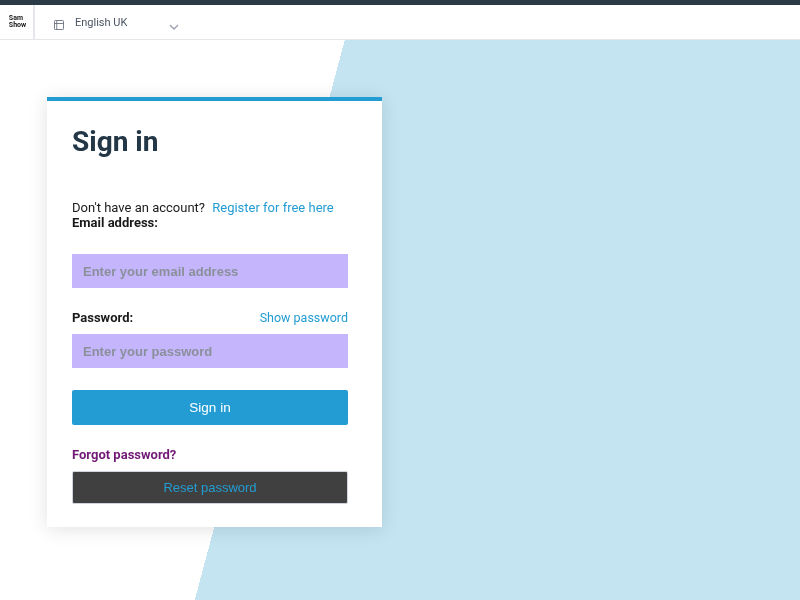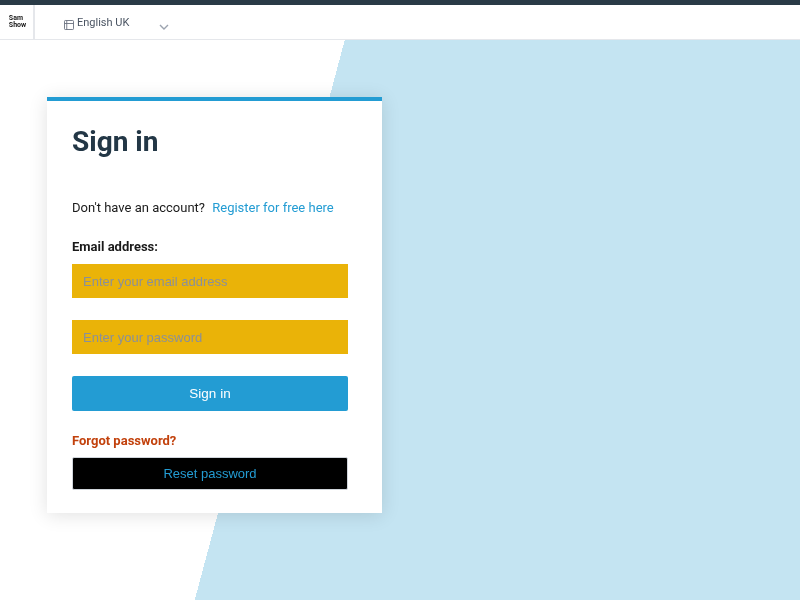--- a/index.html
+++ b/index.html
@@ -65,22 +65,22 @@
       font-size: 9px;
       color: #8a9099;
       padding-left: 18px;
     }
     .lang-cell {
       width: 163px;
       height: 100%;
       border-left: 1px solid #e5e7eb;
       display: flex;
       align-items: center;
-      padding: 0 28px;
-      gap: 2px;
+      padding: 0 18px;
+      gap: 10px;
       cursor: pointer;
     }
     .globe-icon {
       width: 12px;
       height: 12px;
       color: #6b7280;
     }
     .lang-label {
       flex: 1;
       font-size: 11px;
@@ -106,78 +106,78 @@
     }
     .signin-title {
       font-size: 28px;
       font-weight: 700;
       color: #233746;
       margin-bottom: 42px;
     }
     .register-row {
       font-size: 13px;
       color: #1a1a1a;
-      margin-bottom: 24px;
     }
     .register-link {
       color: #239cd3;
       cursor: pointer;
       margin-left: 4px;
     }
     .field-label {
       font-size: 13px;
       font-weight: 700;
       color: #1a1a1a;
-      margin-bottom: 10px;
+      margin-bottom: 24px;
     }
     .field-row {
       display: flex;
       justify-content: space-between;
       align-items: baseline;
       margin-bottom: 9px;
     }
     .show-pw {
       font-size: 12.5px;
       color: #239cd3;
       cursor: pointer;
     }
     .text-input {
       width: 100%;
       height: 34px;
-      background: #eab308;
+      background: #c4b5fd;
       border: none;
       padding: 0 11px;
       font-size: 13px;
       color: #333;
       margin-bottom: 22px;
+      font-weight: bold;
     }
     .text-input::placeholder {
       color: #8a9099;
     }
     .signin-btn {
       width: 100%;
       height: 35px;
       background: #239cd3;
       color: #fff;
       border: none;
       font-size: 13.5px;
       cursor: pointer;
       border-radius: 2px;
       margin-bottom: 22px;
     }
     .forgot-label {
       font-size: 13px;
       font-weight: 700;
-      color: #c2410c;
+      color: #701a75;
       margin-bottom: 9px;
     }
     .reset-btn {
       width: 100%;
       height: 33px;
-      background: #000000;
+      background: #404040;
       color: #239cd3;
       border: 1px solid #d0d5db;
       font-size: 13px;
       cursor: pointer;
       border-radius: 2px;
     }
   </style>
 </head>
 <body>
 
@@ -213,20 +213,24 @@
     <h1 class="signin-title">Sign in</h1>
 
     <div class="register-row">
       <span>Don't have an account?</span>
       <span class="register-link">Register for free here</span>
     </div>
 
     <div class="field-label">Email address:</div>
     <input type="text" class="text-input" placeholder="Enter your email address" style="">
 
+    <div class="field-row">
+      <span class="field-label" style="margin-bottom:0">Password:</span>
+      <span class="show-pw">Show password</span>
+    </div>
     <input type="password" class="text-input" placeholder="Enter your password" style="">
 
     <button class="signin-btn">Sign in</button>
 
     <div class="forgot-label">Forgot password?</div>
     <button class="reset-btn">Reset password</button>
   </div>
 </div>
 
 </body></html>

